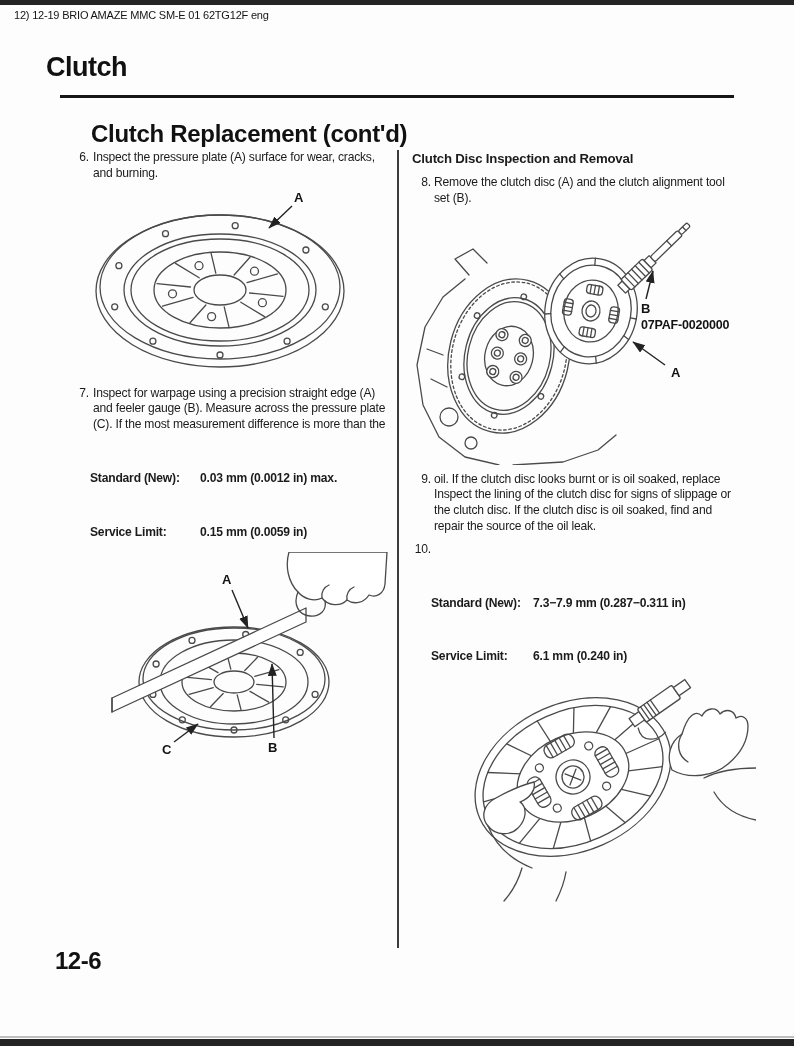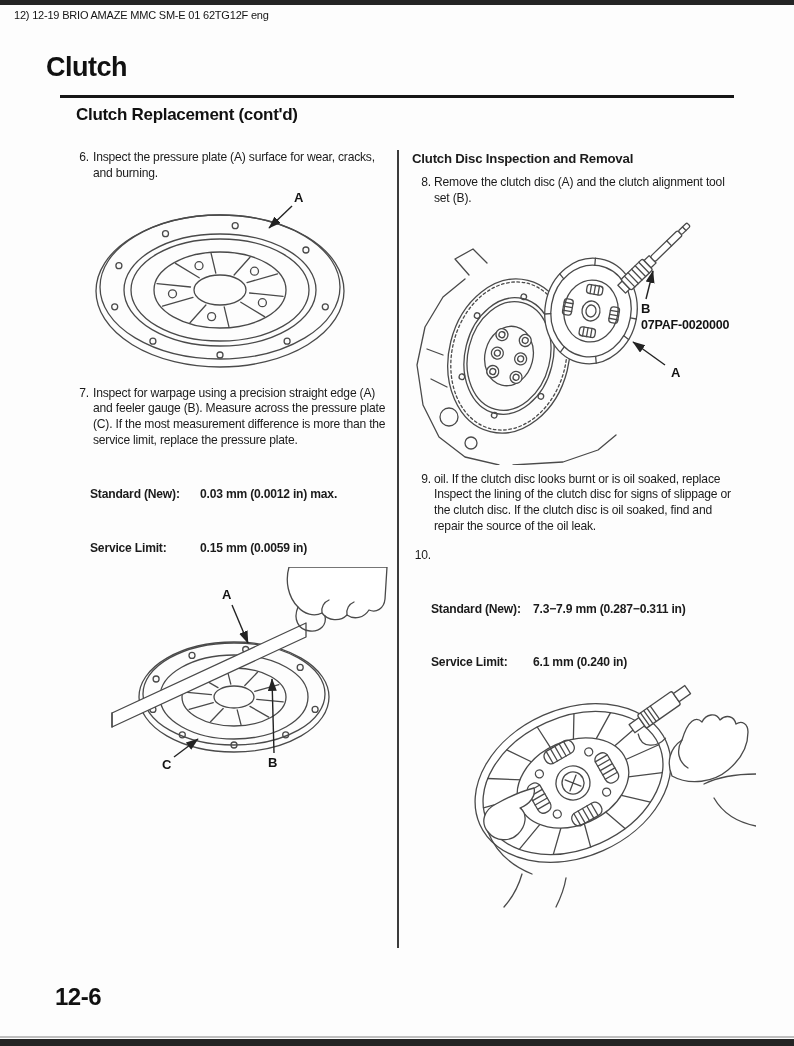--- a/index.html
+++ b/index.html
@@ -4,21 +4,21 @@
 <style>
   html,body{margin:0;padding:0;}
   body{
     width:794px;height:1046px;position:relative;background:#fdfdfd;
     font-family:"Liberation Sans",sans-serif;color:#1b1b1b;overflow:hidden;
   }
   .top-bar{position:absolute;left:0;top:0;width:794px;height:5px;background:#242424;}
   .header-code{position:absolute;left:14px;top:9px;font-size:11px;letter-spacing:-0.2px;color:#141414;}
   .chapter-title{position:absolute;left:46px;top:52px;margin:0;font-size:27px;font-weight:bold;letter-spacing:-0.5px;color:#111;}
   .title-rule{position:absolute;left:60px;top:95px;width:674px;height:3px;background:#161616;}
-  .section-title{position:absolute;left:76px;top:105px;margin:0;font-size:17px;font-weight:bold;letter-spacing:-0.3px;color:#111;}
+  .section-title{position:absolute;left:76px;top:105px;margin:15px;font-size:24px;font-weight:bold;letter-spacing:-0.3px;color:#111;}
   .col-divider{position:absolute;left:397px;top:150px;width:2px;height:798px;background:#3c3c3c;}
   .col{position:absolute;top:150px;}
   .left-col{left:60px;width:332px;}
   .right-col{left:410px;width:340px;}
   .body-text,.step,.spec-row{font-size:12.1px;line-height:15.8px;letter-spacing:-0.2px;margin-top:38px;}
   .step{display:flex;margin-top:0;}
   .left-col .step{padding-left:15px;}
   .left-col .step-num{width:14px;flex:none;text-align:right;margin-right:4px;}
   .right-col .step{padding-left:2px;}
   .right-col .step-num{width:19px;flex:none;text-align:right;margin-right:3px;}
@@ -30,21 +30,21 @@
   .spec-row{display:flex;}
   .left-col .spec-label{width:110px;flex:none;}
   .right-col .spec-label{width:102px;flex:none;}
   .spec-value{white-space:nowrap;}
   svg.figure{display:block;}
   .art{stroke:#4a4a4a;fill:none;stroke-width:1.3;stroke-linecap:round;stroke-linejoin:round;}
   .artw{stroke:#4a4a4a;fill:#fff;stroke-width:1.3;stroke-linecap:round;stroke-linejoin:round;}
   .callout{font-family:"Liberation Sans",sans-serif;font-size:13px;font-weight:bold;fill:#131313;}
   .partno{font-family:"Liberation Sans",sans-serif;font-size:12.5px;font-weight:bold;fill:#131313;letter-spacing:-0.2px;}
   .leader{stroke:#222;stroke-width:1.4;fill:none;}
-  .footer-num{position:absolute;left:55px;top:983px;font-size:24px;font-weight:bold;letter-spacing:-0.5px;color:#111;}
+  .footer-num{position:absolute;left:55px;top:947px;font-size:24px;font-weight:bold;letter-spacing:-0.5px;color:#111;}
   .bottom-line{position:absolute;left:0;top:1036px;width:794px;height:2px;background:#bfbfbf;}
   .bottom-bar{position:absolute;left:0;top:1039px;width:794px;height:7px;background:#242424;}
 </style>
 </head>
 <body>
 
 <div>
 
   <div class="top-bar"></div>
   <div class="header-code">12) 12-19 BRIO AMAZE MMC SM-E 01 62TG12F eng</div>
@@ -107,21 +107,20 @@
         <text class="callout" x="216" y="16">A</text>
       </g>
     </svg>
 
     <div class="step" style="margin-top:8px;">
       <div class="step-num">7.</div>
       <div class="step-text">
         <div class="step-line">Inspect for warpage using a precision straight edge (A)</div>
         <div class="step-line">and feeler gauge (B). Measure across the pressure plate</div>
         <div class="step-line">(C). If the most measurement difference is more than the</div>
-        <div class="step-line">service limit, replace the pressure plate.</div>
       </div>
     </div>
 
     <div class="spec">
       <div class="spec-row">
         <div class="spec-label">Standard (New):</div>
         <div class="spec-value">0.03 mm (0.0012 in) max.</div>
       </div>
       <div class="spec-row">
         <div class="spec-label">Service Limit:</div>
@@ -285,21 +284,21 @@
     <div class="step" style="margin-top:7px;">
       <div class="step-num">9.</div>
       <div class="step-text">
         <div class="step-line">oil. If the clutch disc looks burnt or is oil soaked, replace</div>
         <div class="step-line">Inspect the lining of the clutch disc for signs of slippage or</div>
         <div class="step-line">the clutch disc. If the clutch disc is oil soaked, find and</div>
         <div class="step-line">repair the source of the oil leak.</div>
       </div>
     </div>
 
-    <div class="step" style="margin-top:13px;">
+    <div class="step" style="margin-top:7px;">
       <div class="step-num">10.</div>
     </div>
 
     <div class="spec">
       <div class="spec-row">
         <div class="spec-label">Standard (New):</div>
         <div class="spec-value">7.3−7.9 mm (0.287−0.311 in)</div>
       </div>
       <div class="spec-row">
         <div class="spec-label">Service Limit:</div>

